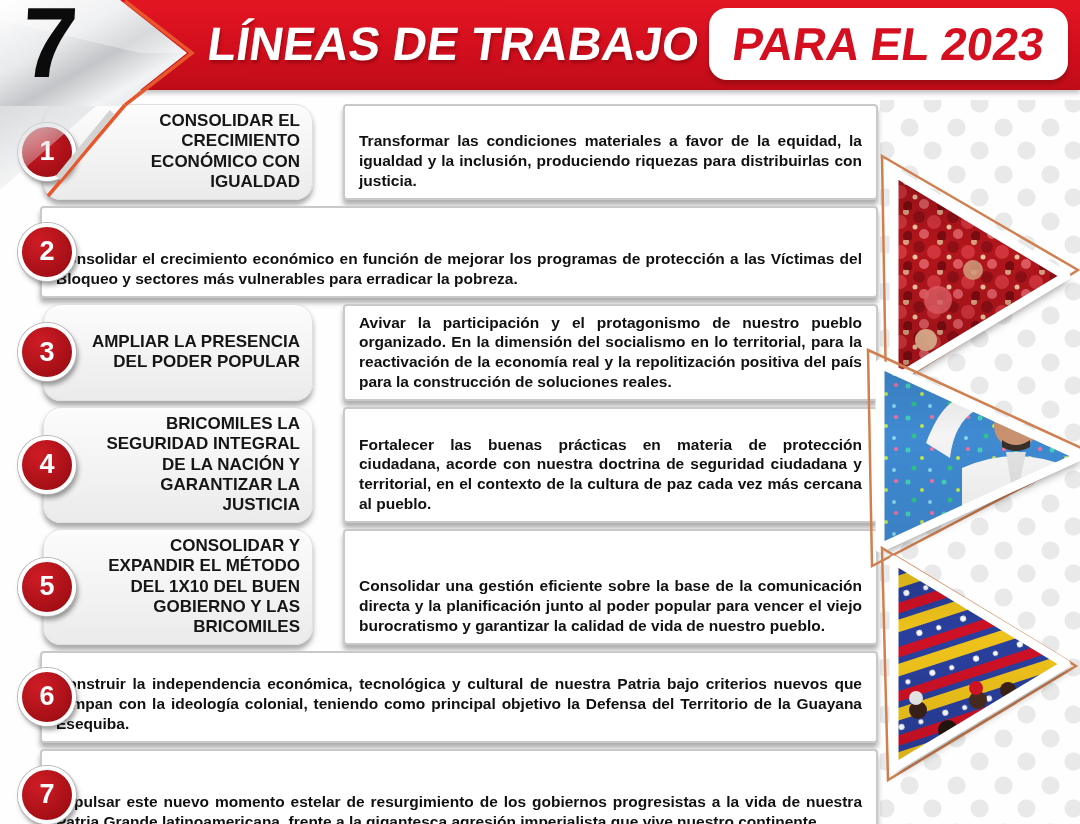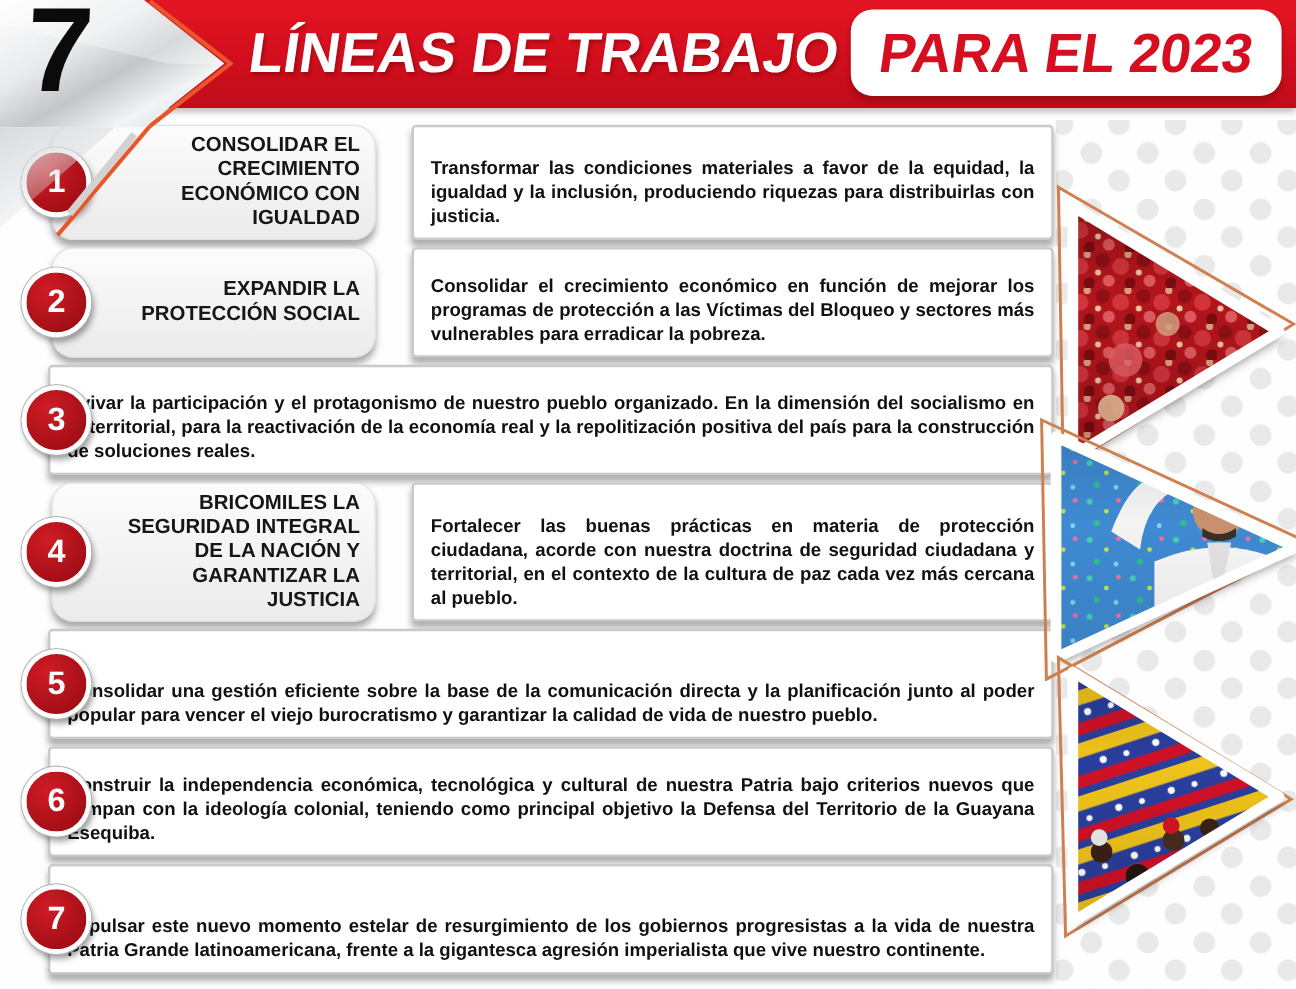--- a/index.html
+++ b/index.html
@@ -141,52 +141,55 @@
         </div>
       <div class="descbox">
           <p>Transformar las condiciones materiales a favor de la equidad, la igualdad y la inclusión, produciendo riquezas para distribuirlas con justicia.</p>
         </div>
     </div>
 
     <div class="row">
       <div class="badge">
           <span>2</span>
         </div>
-      <div class="titlebox">
-          <span>EXPANDIR LA PROTECCIÓN SOCIAL</span>
-        </div>
       <div class="descbox">
           <p>Consolidar el crecimiento económico en función de mejorar los programas de protección a las Víctimas del Bloqueo y sectores más vulnerables para erradicar la pobreza.</p>
         </div>
     </div>
 
     <div class="row">
       <div class="badge">
           <span>3</span>
         </div>
+      <div class="titlebox">
+          <span>AMPLIAR LA PRESENCIA DEL PODER POPULAR</span>
+        </div>
       <div class="descbox">
           <p>Avivar la participación y el protagonismo de nuestro pueblo organizado. En la dimensión del socialismo en lo territorial, para la reactivación de la economía real y la repolitización positiva del país para la construcción de soluciones reales.</p>
         </div>
     </div>
 
     <div class="row">
       <div class="badge">
           <span>4</span>
         </div>
       <div class="titlebox">
           <span>BRICOMILES LA SEGURIDAD INTEGRAL DE LA NACIÓN Y GARANTIZAR LA JUSTICIA</span>
         </div>
       <div class="descbox">
           <p>Fortalecer las buenas prácticas en materia de protección ciudadana, acorde con nuestra doctrina de seguridad ciudadana y territorial, en el contexto de la cultura de paz cada vez más cercana al pueblo.</p>
         </div>
     </div>
 
     <div class="row">
       <div class="badge">
           <span>5</span>
+        </div>
+      <div class="titlebox">
+          <span>CONSOLIDAR Y EXPANDIR EL MÉTODO DEL 1X10 DEL BUEN GOBIERNO Y LAS BRICOMILES</span>
         </div>
       <div class="descbox">
           <p>Consolidar una gestión eficiente sobre la base de la comunicación directa y la planificación junto al poder popular para vencer el viejo burocratismo y garantizar la calidad de vida de nuestro pueblo.</p>
         </div>
     </div>
 
     <div class="row">
       <div class="badge">
           <span>6</span>
         </div>

